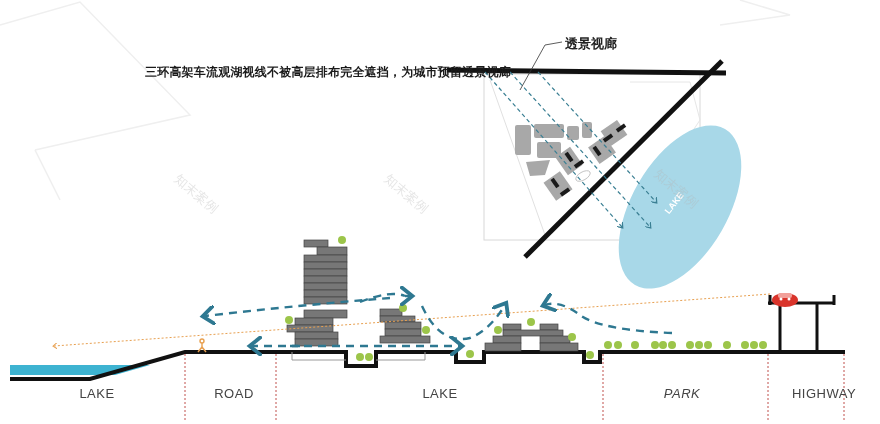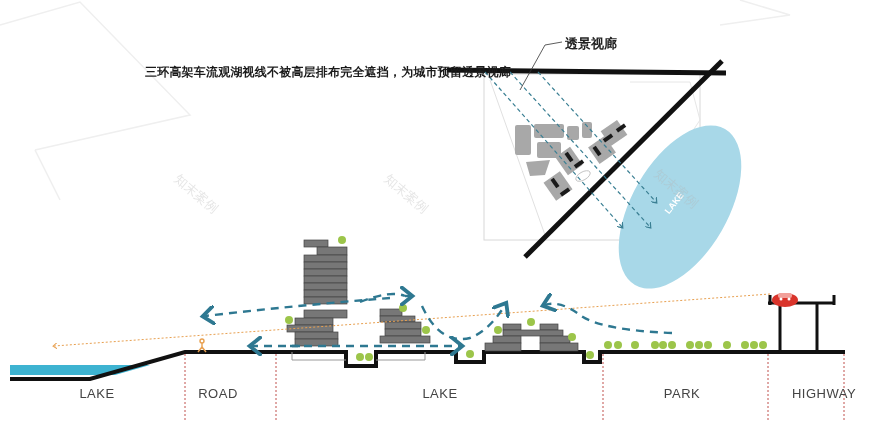--- a/index.html
+++ b/index.html
@@ -213,16 +213,16 @@
 
 <div class="caption">三环高架车流观湖视线不被高层排布完全遮挡，为城市预留透景视廊</div>
 <div class="callout">透景视廊</div>
 <div class="lake-label">LAKE</div>
 
 <div class="watermark" style="left:170px;top:185px;">知末案例</div>
 <div class="watermark" style="left:380px;top:185px;">知末案例</div>
 <div class="watermark" style="left:650px;top:180px;">知末案例</div>
 
 <div class="zone-label" style="left:97px;">LAKE</div>
-<div class="zone-label" style="left:218px;">ROAD</div>
+<div class="zone-label" style="left:234px;">ROAD</div>
 <div class="zone-label" style="left:440px;">LAKE</div>
-<div class="zone-label" style="left:682px;">PARK</div>
+<div class="zone-label" style="left:682px;font-style:italic;">PARK</div>
 <div class="zone-label" style="left:824px;">HIGHWAY</div>
 
 </body></html>

